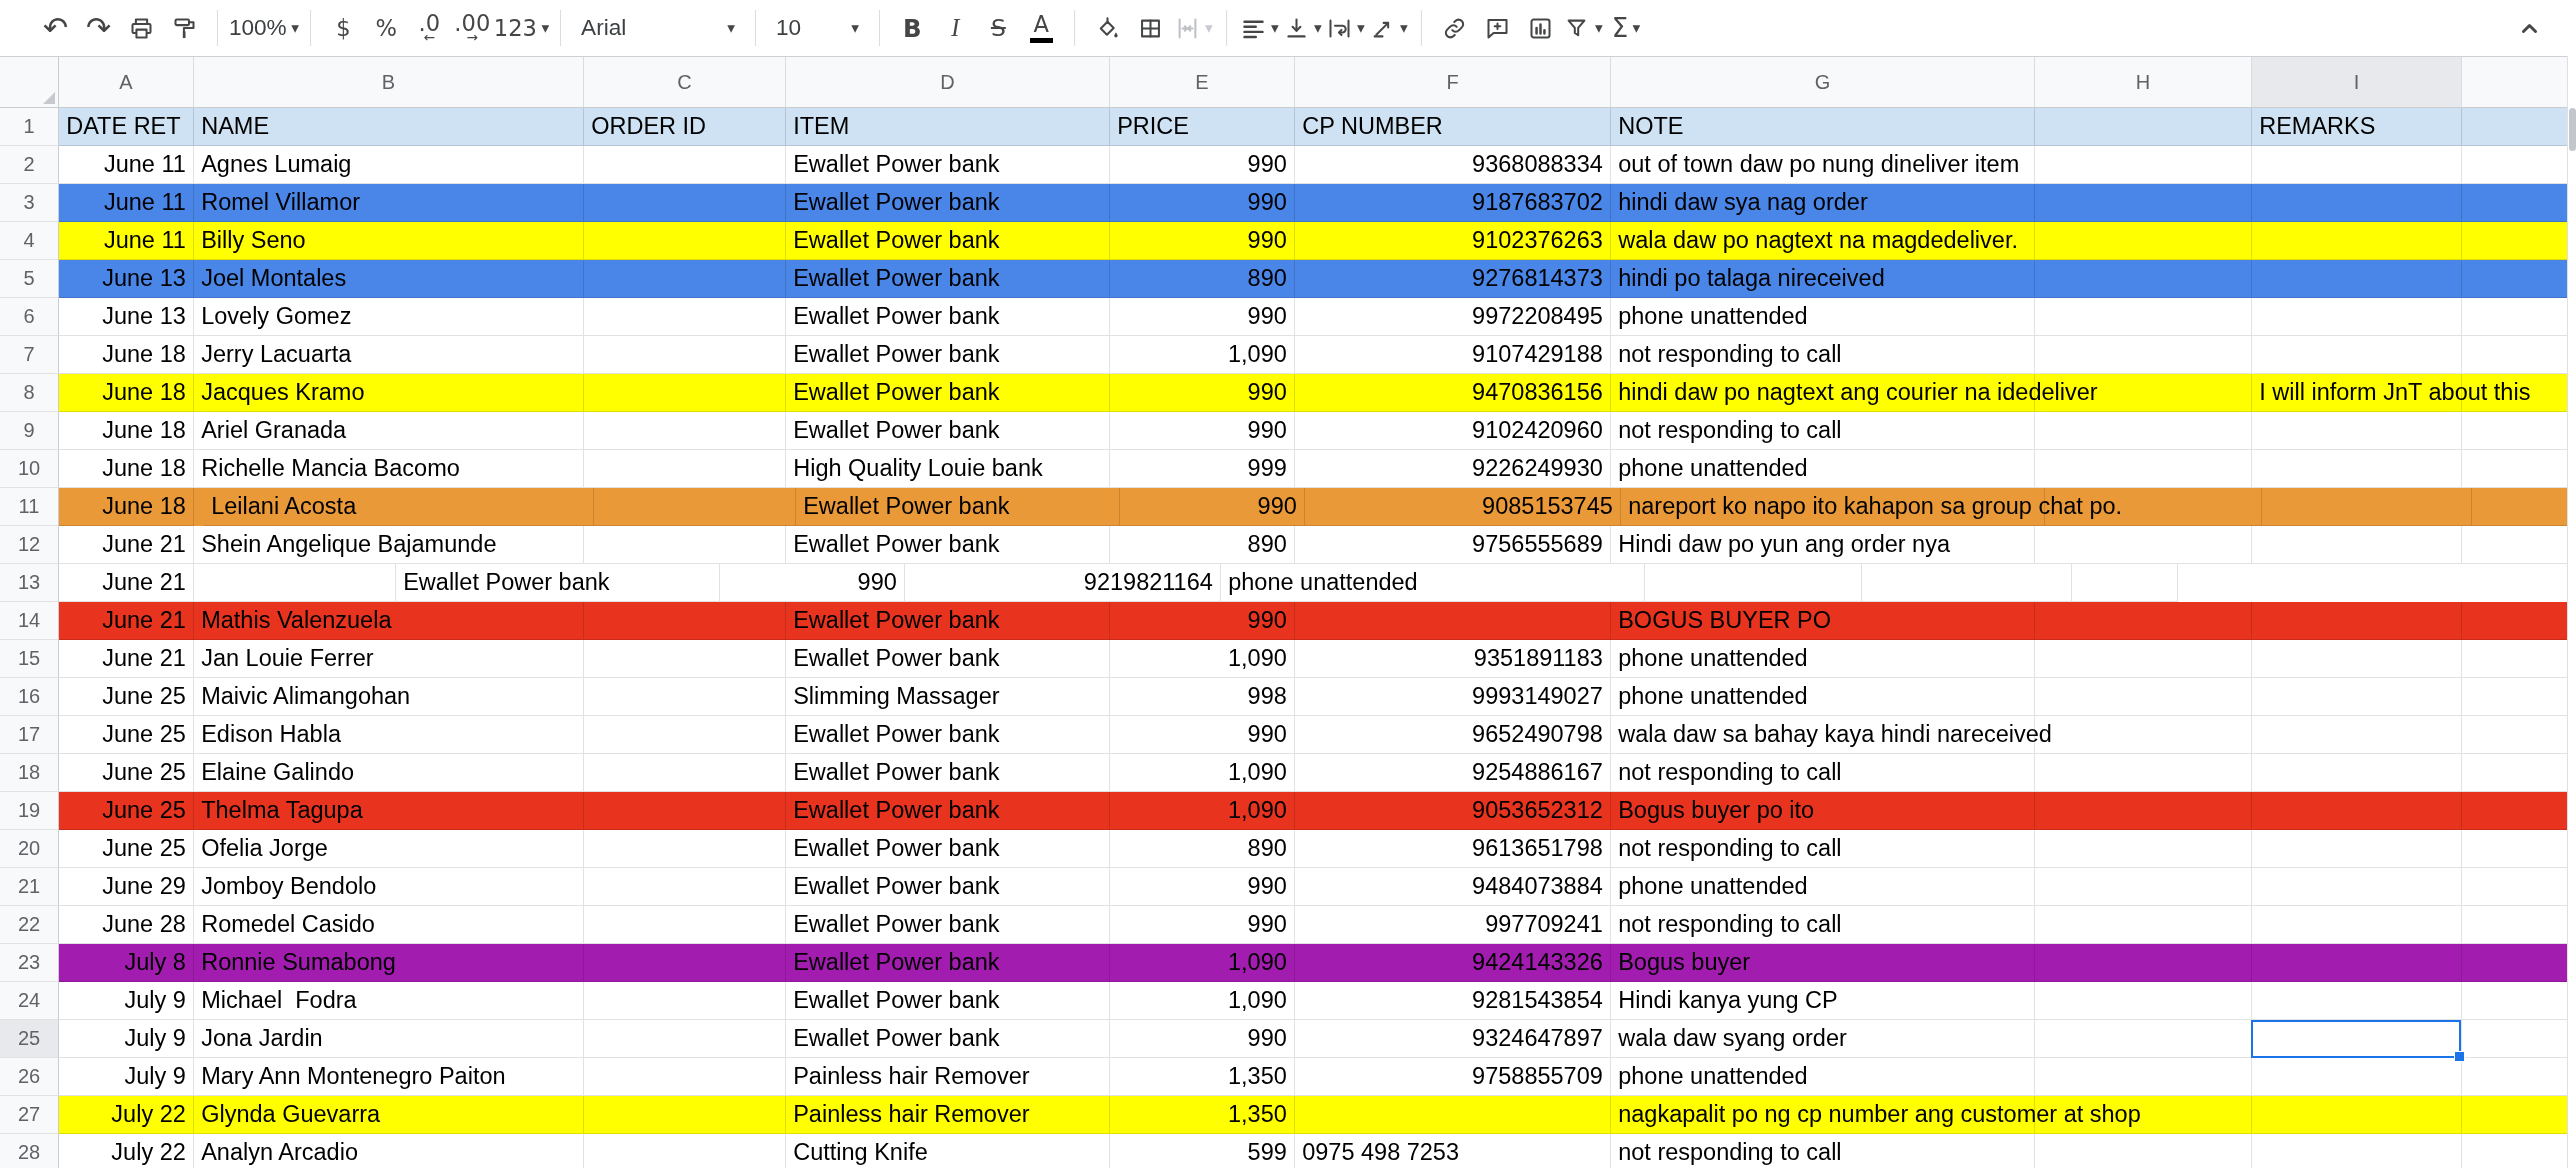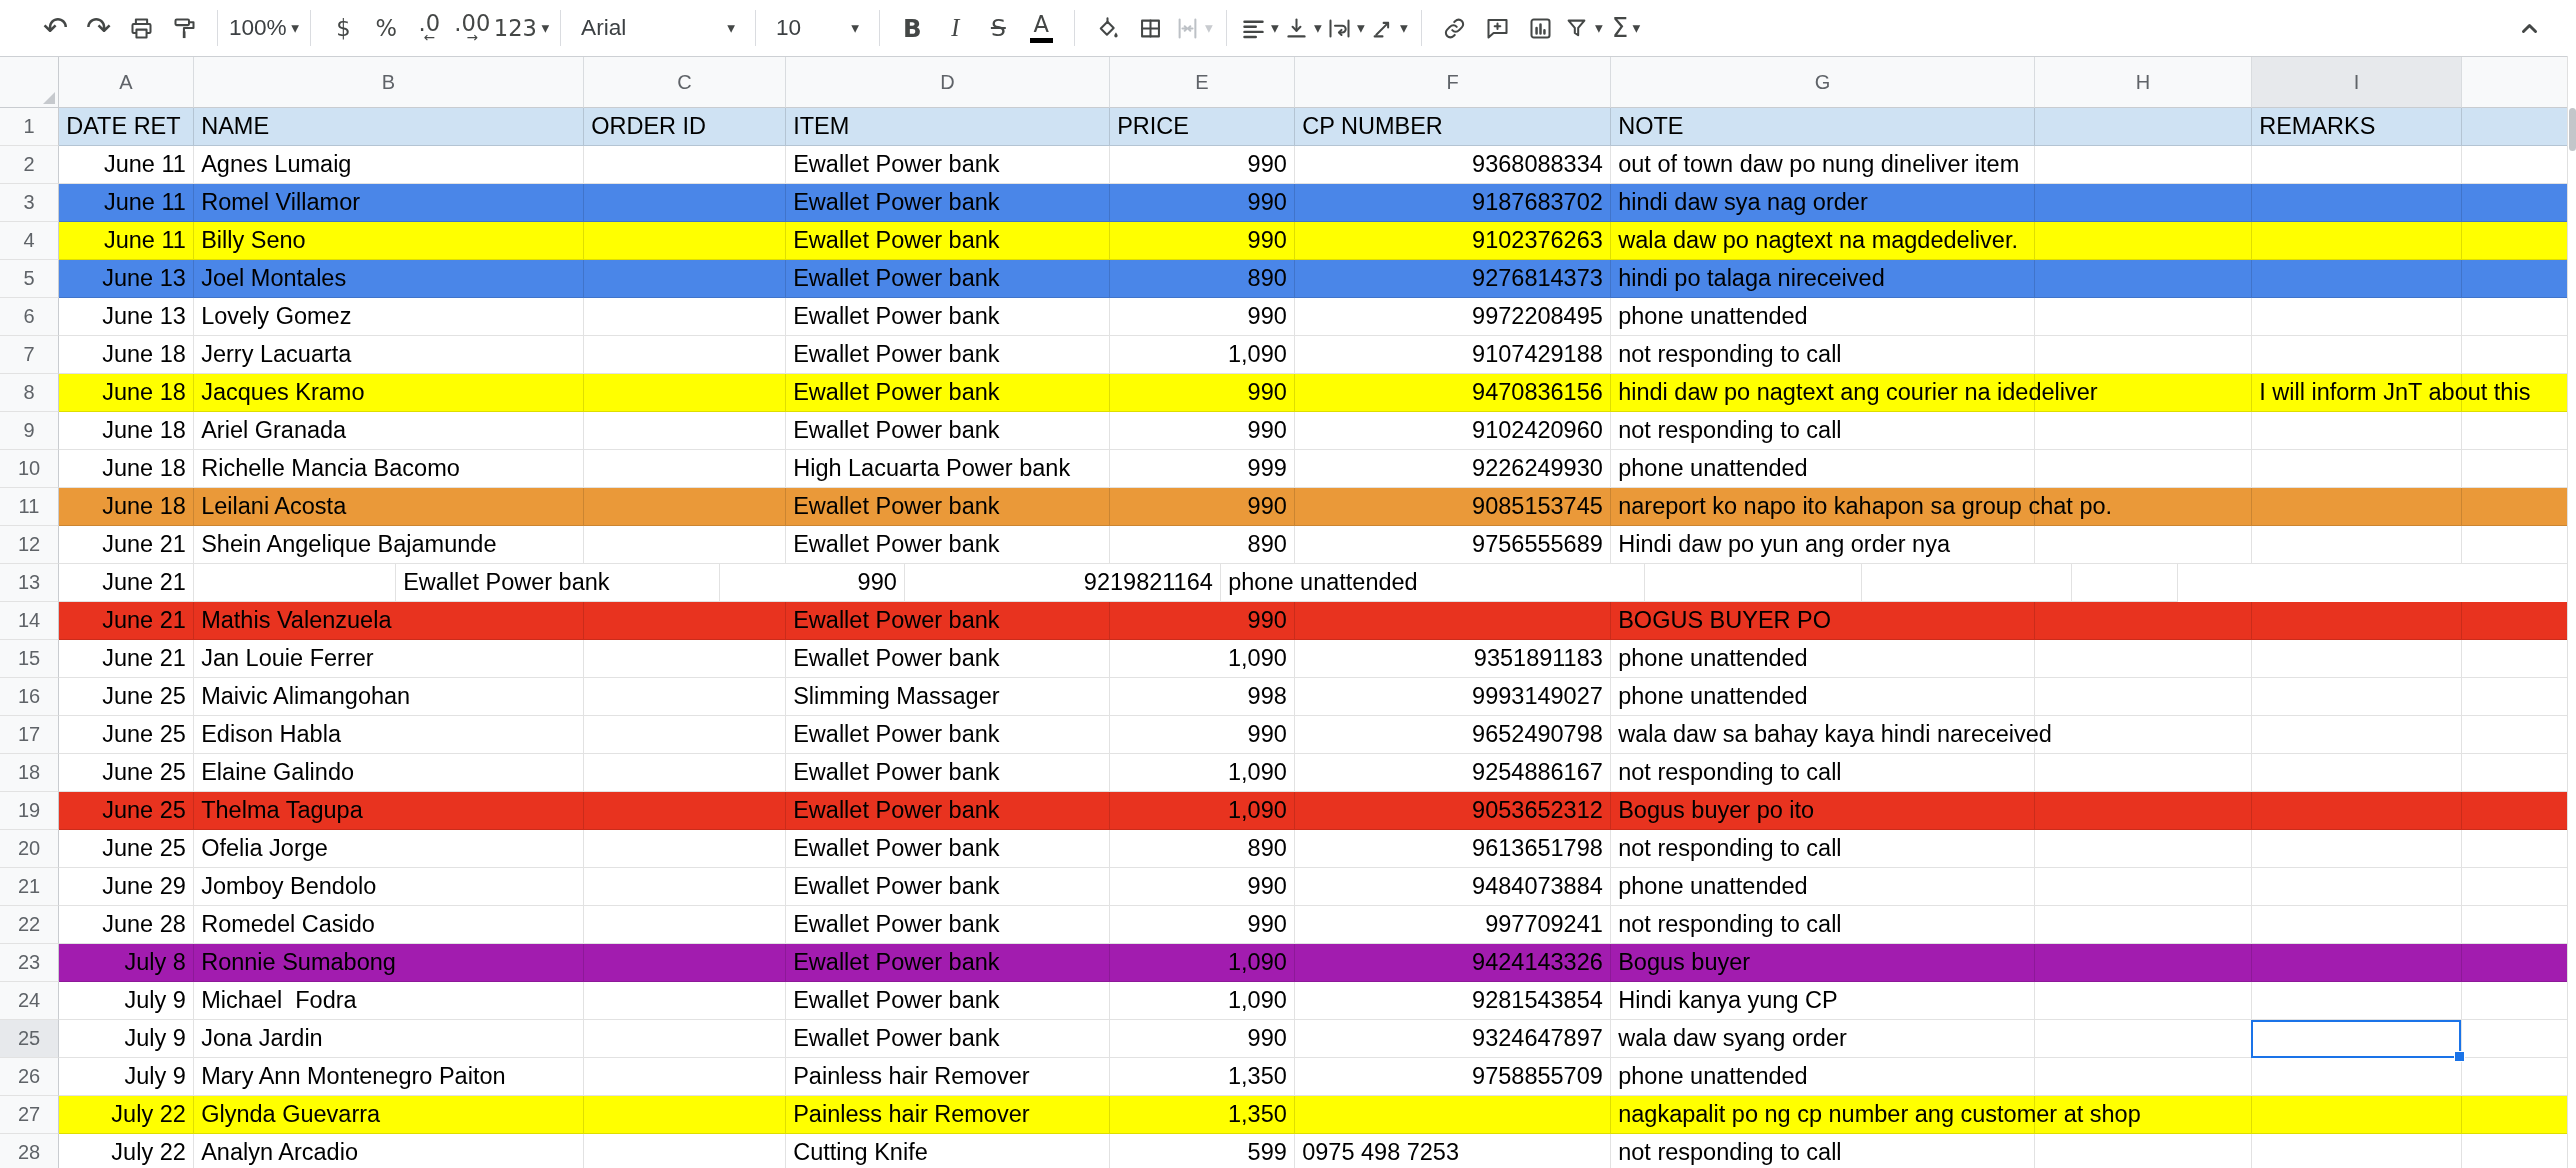--- a/index.html
+++ b/index.html
@@ -359,32 +359,32 @@
           <div class="cell" style="width: 424px;">not responding to call</div>
           <div class="cell" style="width: 217px;"></div>
           <div class="cell" style="width: 210px;"></div>
           <div class="cell" style="width: 106px;"></div>
         </div>
         <div class="srow" style="background: rgb(255, 255, 255);">
           <div class="rownum">10</div>
           <div class="cell r" style="width: 135px;">June 18</div>
           <div class="cell" style="width: 390px;">Richelle Mancia Bacomo</div>
           <div class="cell" style="width: 202px;"></div>
-          <div class="cell" style="width: 324px;">High Lacuarta Power bank</div>
+          <div class="cell" style="width: 324px;">High Quality Louie bank</div>
           <div class="cell r" style="width: 185px;">999</div>
           <div class="cell r" style="width: 316px;">9226249930</div>
           <div class="cell" style="width: 424px;">phone unattended</div>
           <div class="cell" style="width: 217px;"></div>
           <div class="cell" style="width: 210px;"></div>
           <div class="cell" style="width: 106px;"></div>
         </div>
         <div class="srow filled" style="background: rgb(234, 153, 57);">
           <div class="rownum">11</div>
           <div class="cell r" style="width: 135px;">June 18</div>
-          <div class="cell" style="width: 390px;">Leilani Acosta</div>
+          <div class="cell" style="width: 390px; margin-left: 10px;">Leilani Acosta</div>
           <div class="cell" style="width: 202px;"></div>
           <div class="cell" style="width: 324px;">Ewallet Power bank</div>
           <div class="cell r" style="width: 185px;">990</div>
           <div class="cell r" style="width: 316px;">9085153745</div>
           <div class="cell" style="width: 424px;">nareport ko napo ito kahapon sa group chat po.</div>
           <div class="cell" style="width: 217px;"></div>
           <div class="cell" style="width: 210px;"></div>
           <div class="cell" style="width: 106px;"></div>
         </div>
         <div class="srow" style="background: rgb(255, 255, 255);">

